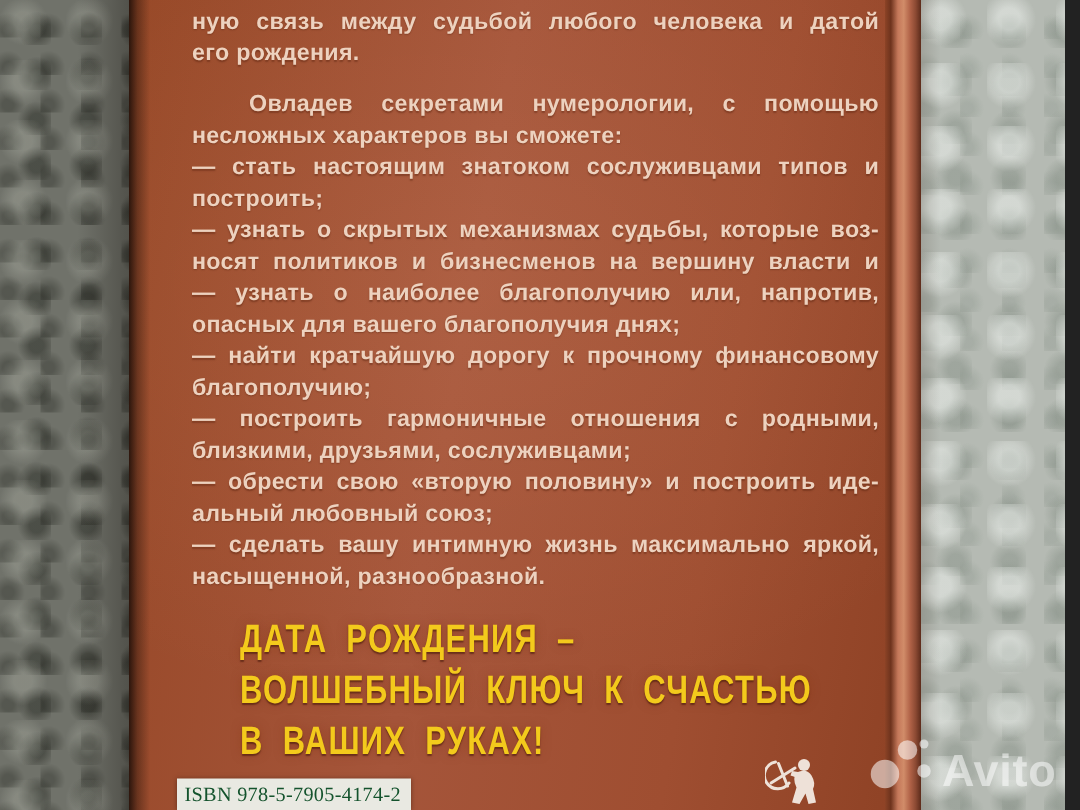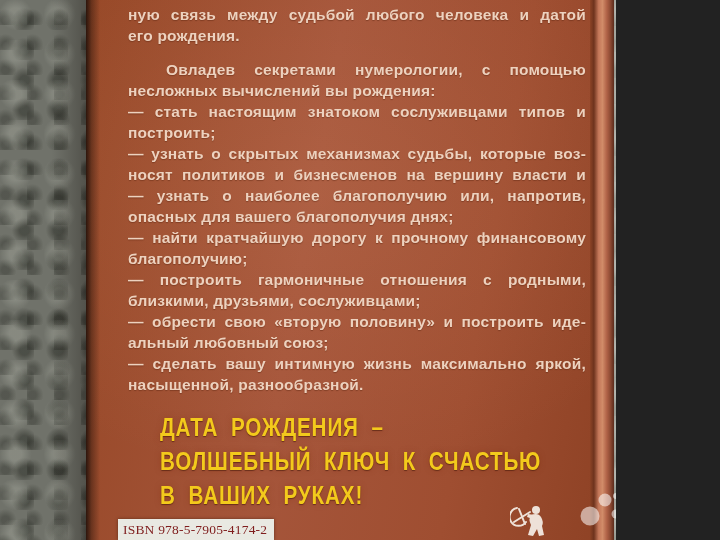--- a/index.html
+++ b/index.html
@@ -1,17 +1,17 @@
 <!DOCTYPE html>
 <html><head>
 <meta charset="utf-8">
 <style>
   html,body{margin:0;padding:0;background:#222;}
   .stage{
-    position:relative;width:616px;height:540px;overflow:hidden;
+    position:relative;width:710px;height:540px;overflow:hidden;
     font-family:"Liberation Sans",sans-serif;
     background:#9aa09a;
   }
   
   .fabric{position:absolute;top:0;height:540px;}
   .fabric-left{
     left:0;width:94px;
     background-color:#70726a;
     background-image:
       radial-gradient(circle at 35% 35%, rgba(195,198,186,.28) 0 16%, rgba(0,0,0,0) 42%),
@@ -78,21 +78,21 @@
   }
   
   .isbn-label{
     position:absolute;left:32px;top:519px;width:156px;height:21px;
     background:#e9e9e2;
     box-shadow:0 0 3px rgba(40,20,10,.5);
     display:flex;align-items:center;
   }
   .isbn-text{
     font-family:"Liberation Serif",serif;
-    font-size:13.5px;color:#7f1d1d;letter-spacing:.2px;padding-left:5px;
+    font-size:13.5px;color:#14532d;letter-spacing:.2px;padding-left:5px;
     white-space:nowrap;
   }
   
   .publisher-logo{position:absolute;left:424px;top:500px;width:42px;height:38px;opacity:.92;}
   
   .avito{position:absolute;left:576px;top:487px;width:142px;height:46px;}
 </style>
 </head>
 <body>
 
@@ -102,21 +102,21 @@
   <div class="fabric fabric-right"></div>
 
   <div class="book">
     <div class="book-shadow-left"></div>
     <div class="book-edge-right"></div>
 
     <div class="body-text">
         <div class="line j">ную связь между судьбой любого человека и датой</div>
         <div class="line">его рождения.</div>
         <div class="line j ind gap">Овладев секретами нумерологии, с помощью</div>
-        <div class="line">несложных вычислений вы рождения:</div>
+        <div class="line">несложных характеров вы сможете:</div>
         <div class="line j">— стать настоящим знатоком сослуживцами типов и</div>
         <div class="line">построить;</div>
         <div class="line j">— узнать о скрытых механизмах судьбы, которые воз-</div>
         <div class="line j">носят политиков и бизнесменов на вершину власти и</div>
         <div class="line j">— узнать о наиболее благополучию или, напротив,</div>
         <div class="line">опасных для вашего благополучия днях;</div>
         <div class="line j">— найти кратчайшую дорогу к прочному финансовому</div>
         <div class="line">благополучию;</div>
         <div class="line j">— построить гармоничные отношения с родными,</div>
         <div class="line">близкими, друзьями, сослуживцами;</div>

